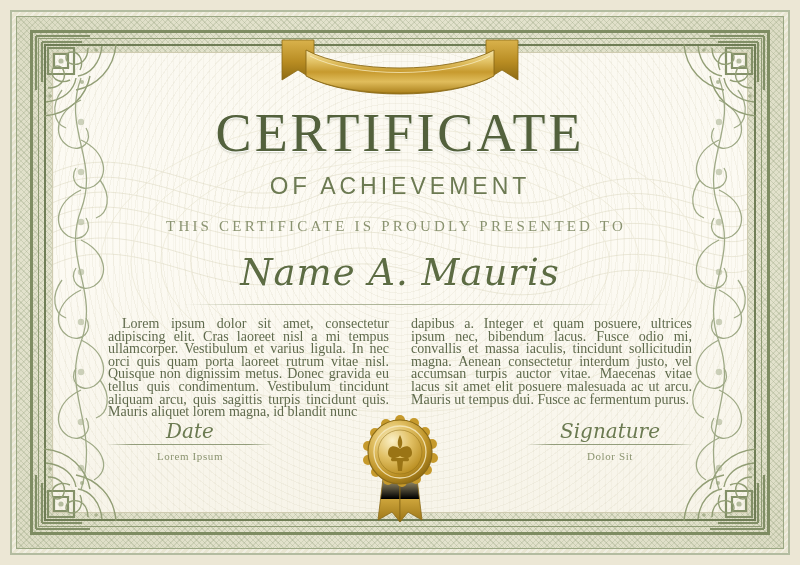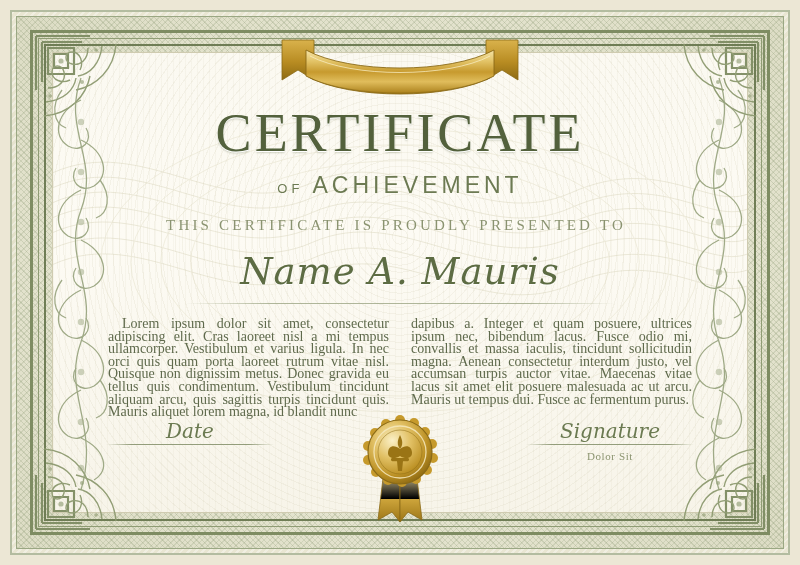--- a/index.html
+++ b/index.html
@@ -158,21 +158,21 @@
     text-shadow: 0 1px 0 #fff, 0 2px 2px rgba(90,100,70,0.28);
   }
   .subtitle {
     font-family: "Liberation Sans", sans-serif;
     font-size: 23px;
     letter-spacing: 4px;
     color: #6c7a52;
     margin: 8px 0 0 0;
     font-weight: normal;
   }
-  .subtitle .small-caps { font-size: 13px; }
+  .subtitle .small-caps { font-size: 24px; }
   .presented {
     font-family: "Liberation Serif", serif;
     font-size: 15px;
     letter-spacing: 3.2px;
     color: #8a9370;
     margin: 18px 8px 0 0;
   }
   .recipient {
     font-family: "DejaVu Serif", serif;
     font-style: italic;
@@ -468,20 +468,21 @@
     </div>
     <div class="body-col second">
       <p>dapibus a. Integer et quam posuere, ultrices ipsum nec, bibendum lacus. Fusce odio mi, convallis et massa iaculis, tincidunt sollicitudin magna. Aenean consectetur interdum justo, vel accumsan turpis auctor vitae. Maecenas vitae lacus sit amet elit posuere malesuada ac ut arcu. Mauris ut tempus dui. Fusce ac fermentum purus.</p>
     </div>
   </div>
 
   <div class="sig-row">
     <div class="sig-block">
       <div class="sig-script">Date</div>
       <div class="sig-line"></div>
+      <div class="sig-caption">Lorem Ipsum</div>
     </div>
     <div class="sig-block">
       <div class="sig-script">Signature</div>
       <div class="sig-line"></div>
       <div class="sig-caption">Dolor Sit</div>
     </div>
   </div>
 
   <svg class="seal" viewBox="0 0 104 118">
     <defs>

